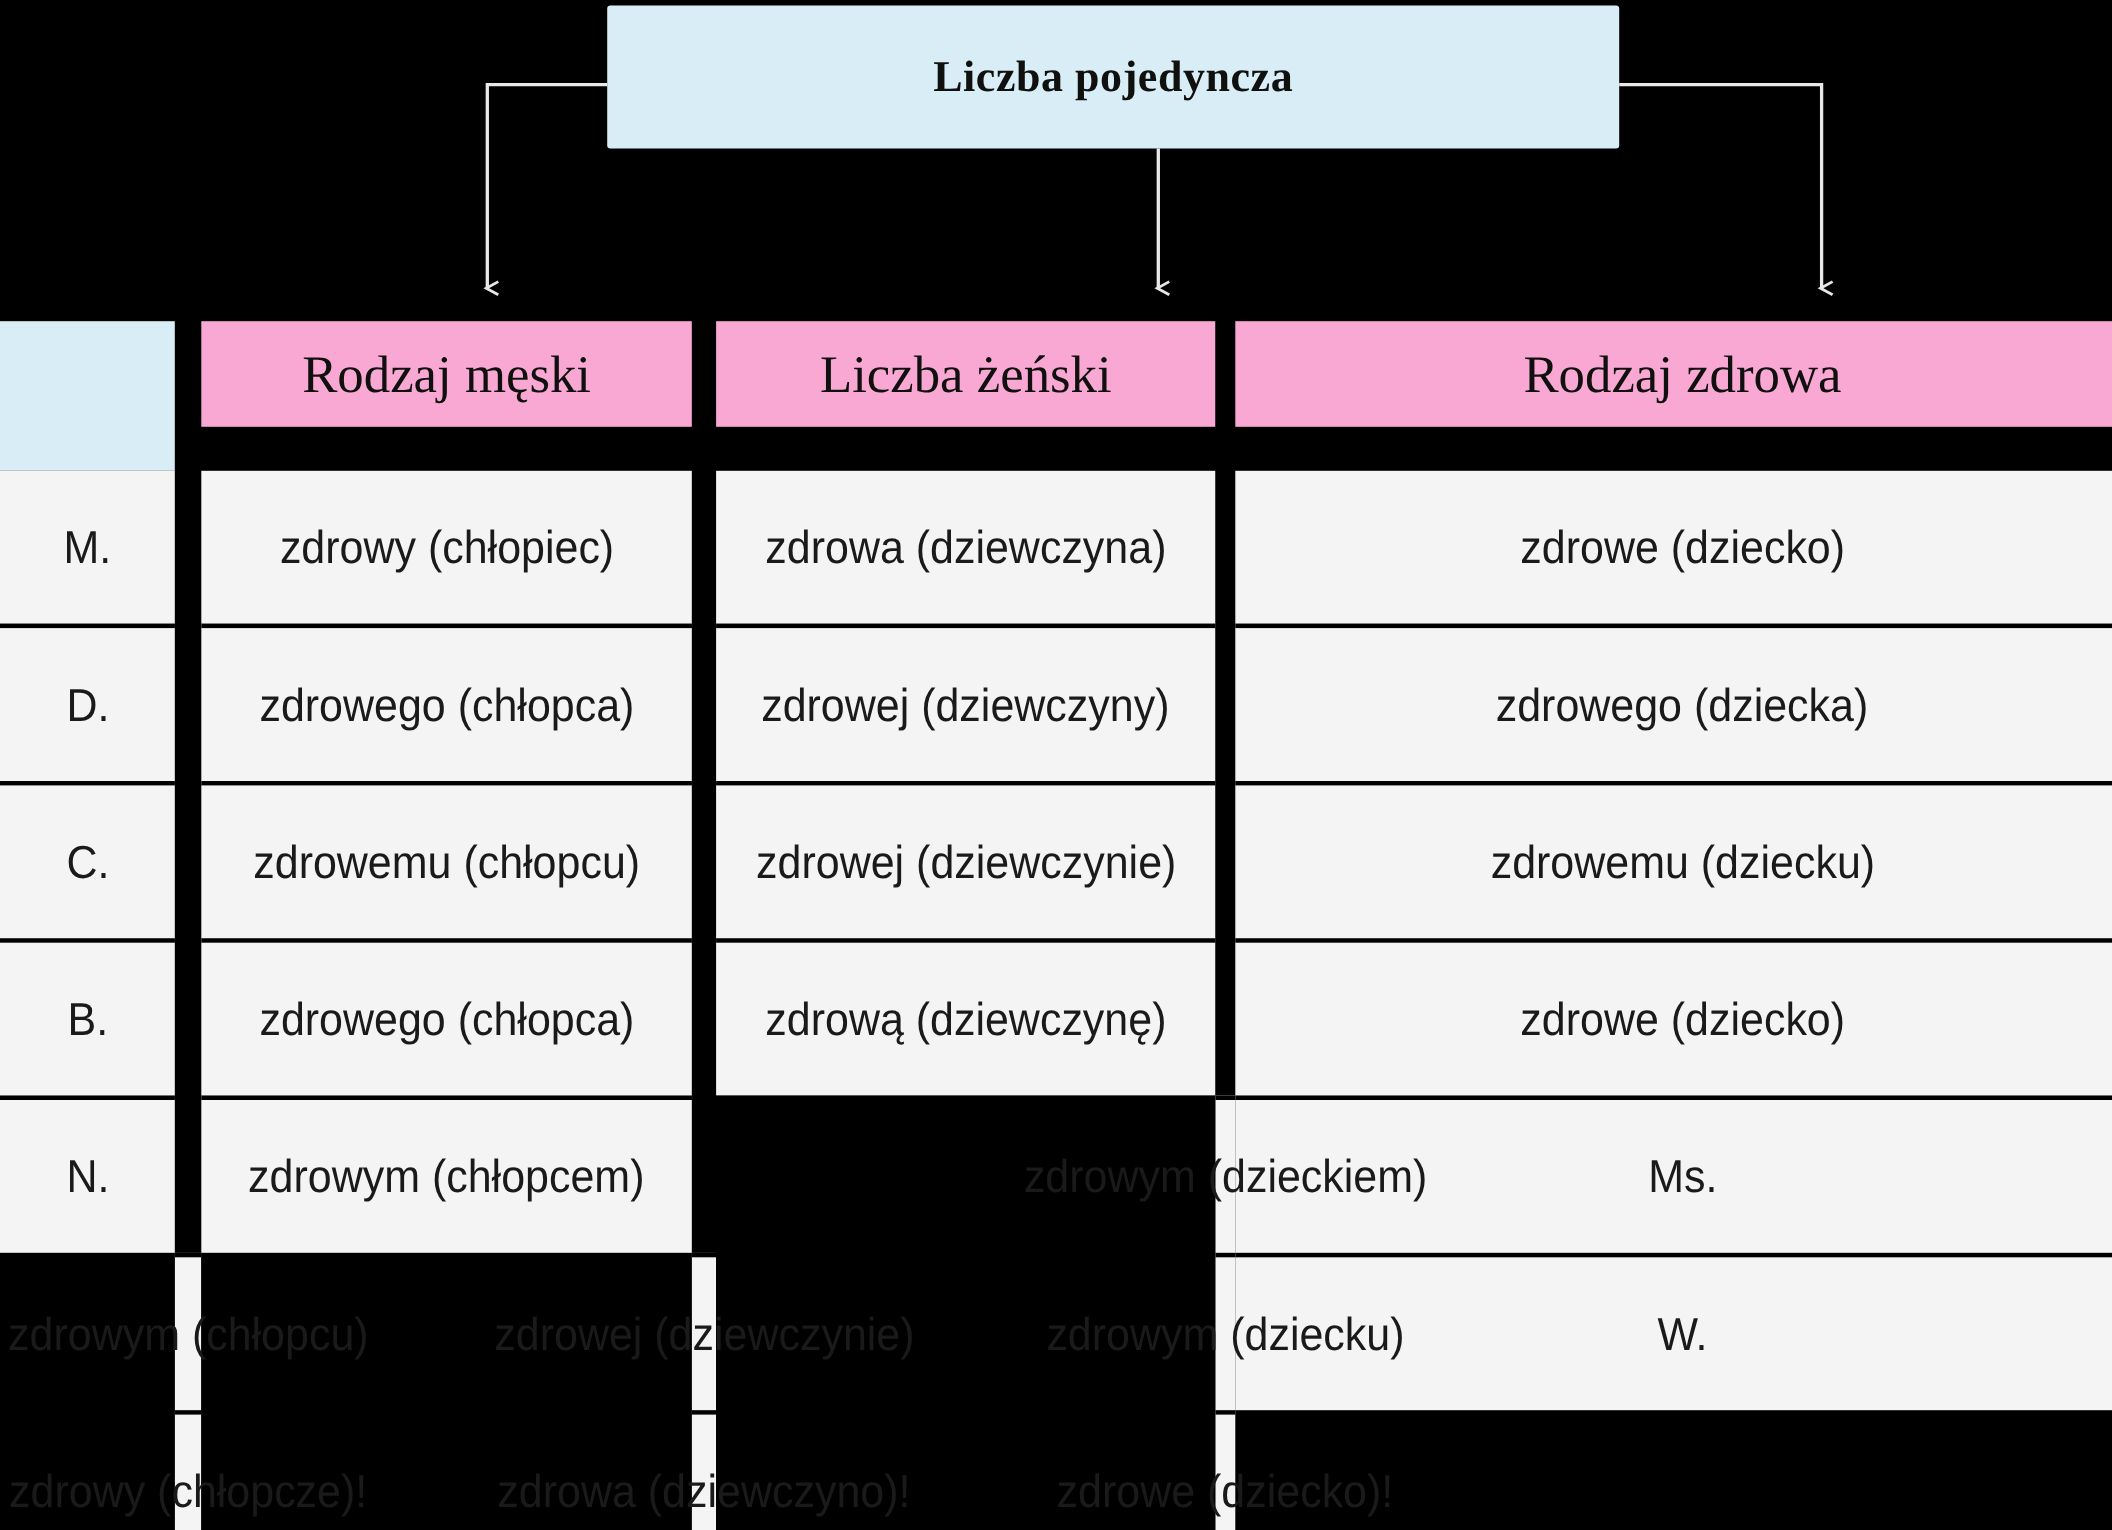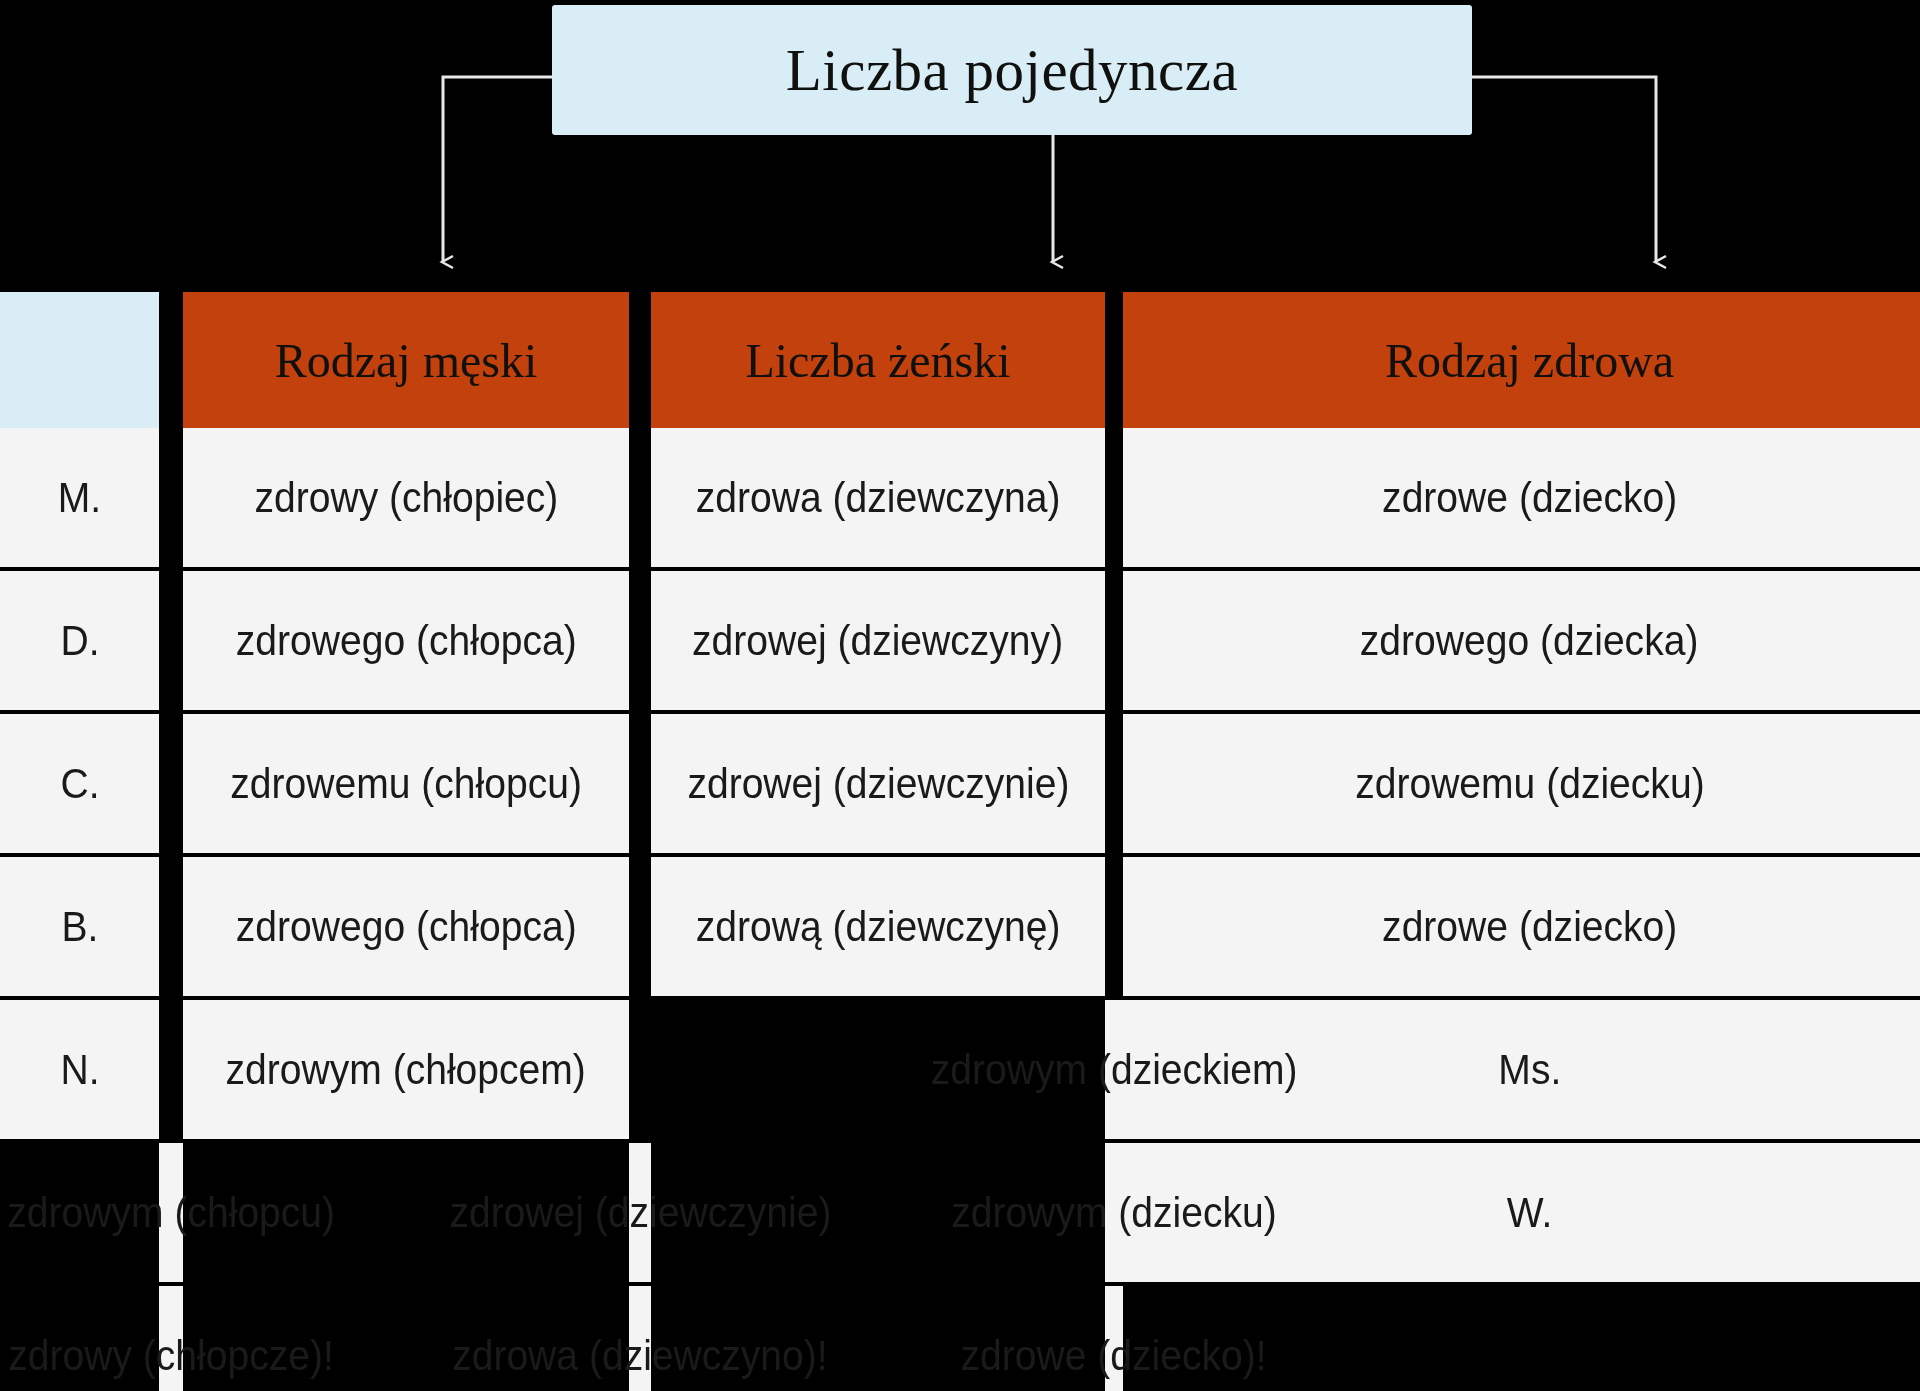--- a/index.html
+++ b/index.html
@@ -30,25 +30,26 @@
     height: 130px;
     background: #d8edf6;
     box-sizing: border-box;
     display: flex;
     align-items: center;
     justify-content: center;
     border-radius: 3px;
   }
   .title-text {
     font-family: "Liberation Serif", "DejaVu Serif", serif;
-    font-size: 59px;
+    font-size: 40px;
     color: #10100f;
     letter-spacing: 0.5px;
     line-height: 1;
     white-space: nowrap;
+    font-weight: bold;
   }
 
   
   #connectors {
     position: absolute;
     left: 0;
     top: 0;
     width: 1920px;
     height: 300px;
     pointer-events: none;
@@ -68,22 +69,22 @@
     grid-template-columns: 159px 24px 446px 22px 454px 18px 813px;
     width: 1920px;
   }
 
   .gap {
     background: #000000;
   }
 
   
   .hdr {
-    height: 136px;
-    background: #c2410c;
+    height: 96px;
+    background: #f9a8d4;
     display: flex;
     align-items: center;
     justify-content: center;
   }
   .hdr-text {
     font-family: "Liberation Serif", "DejaVu Serif", serif;
     font-size: 48px;
     color: #10100f;
     white-space: nowrap;
   }

